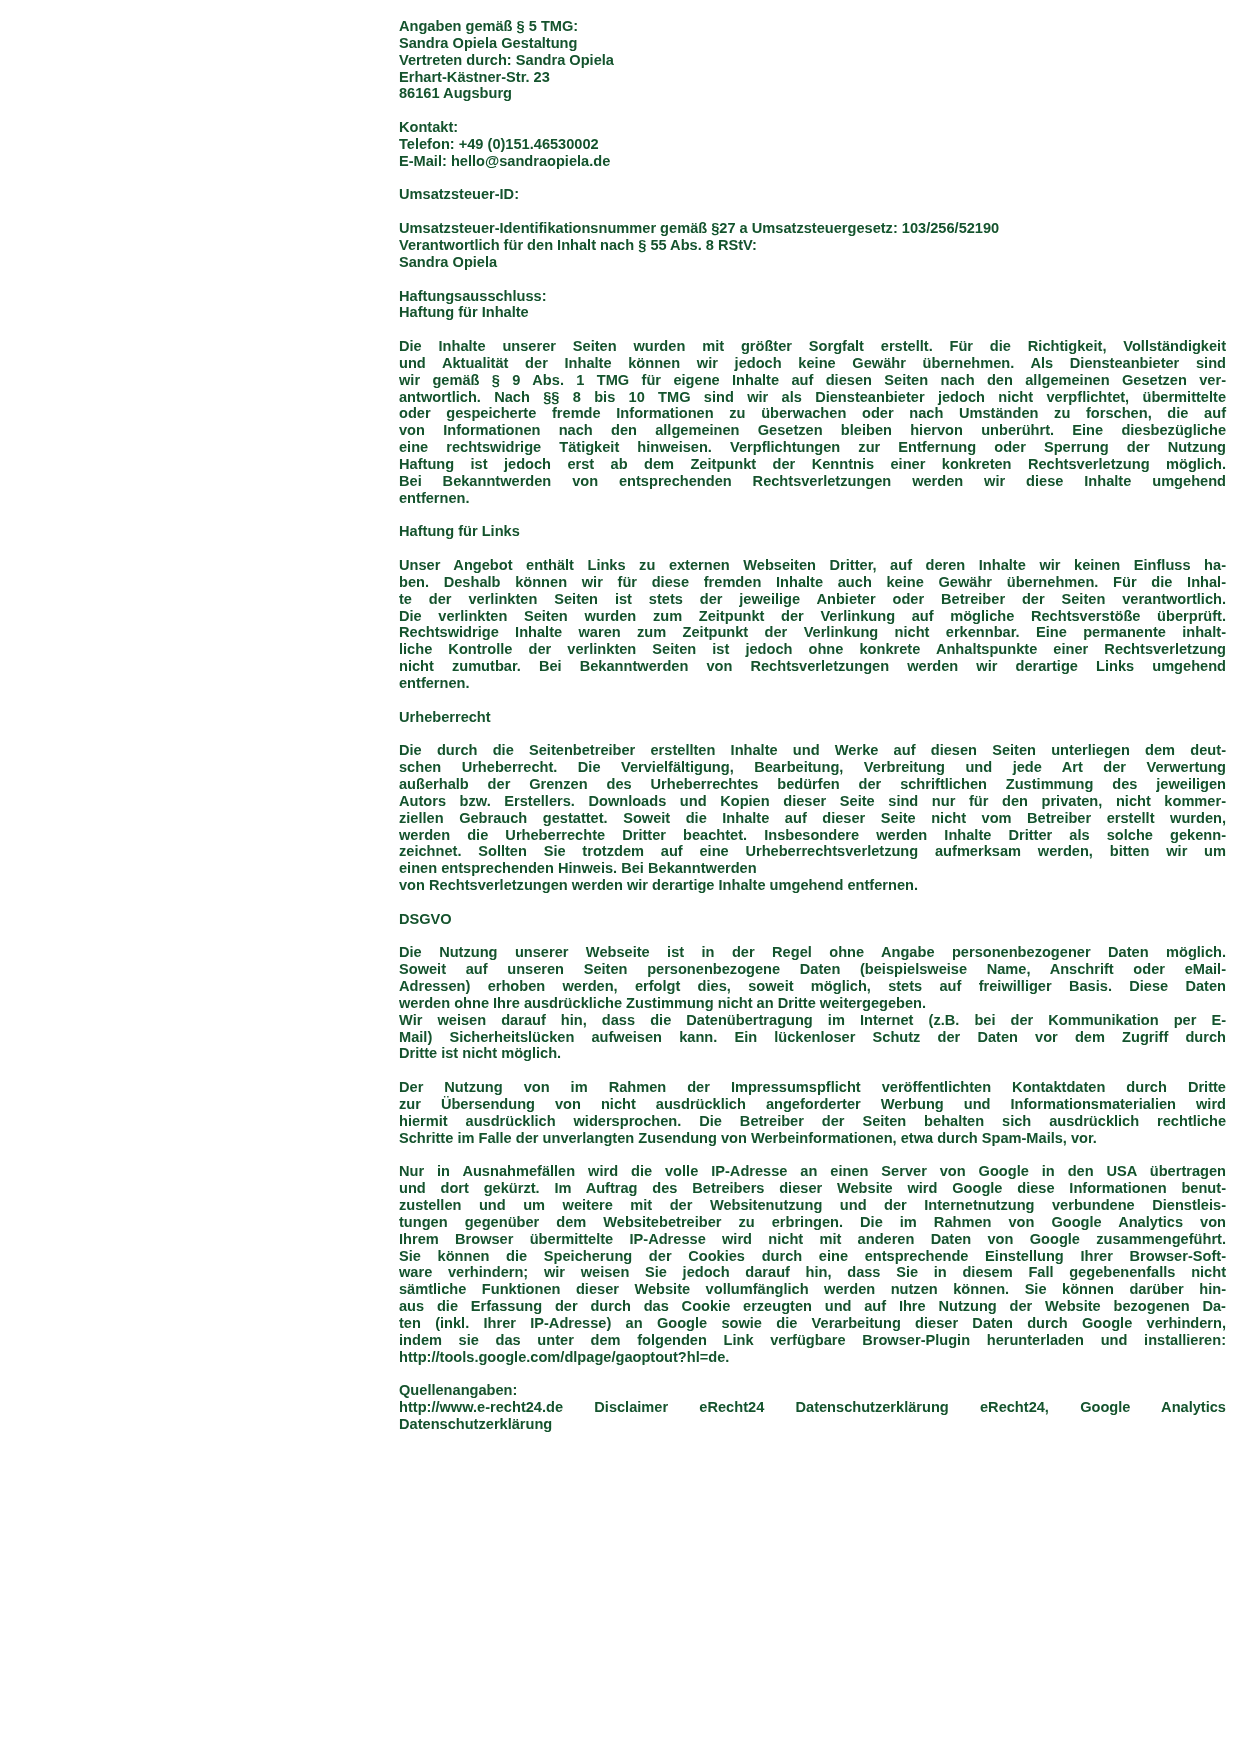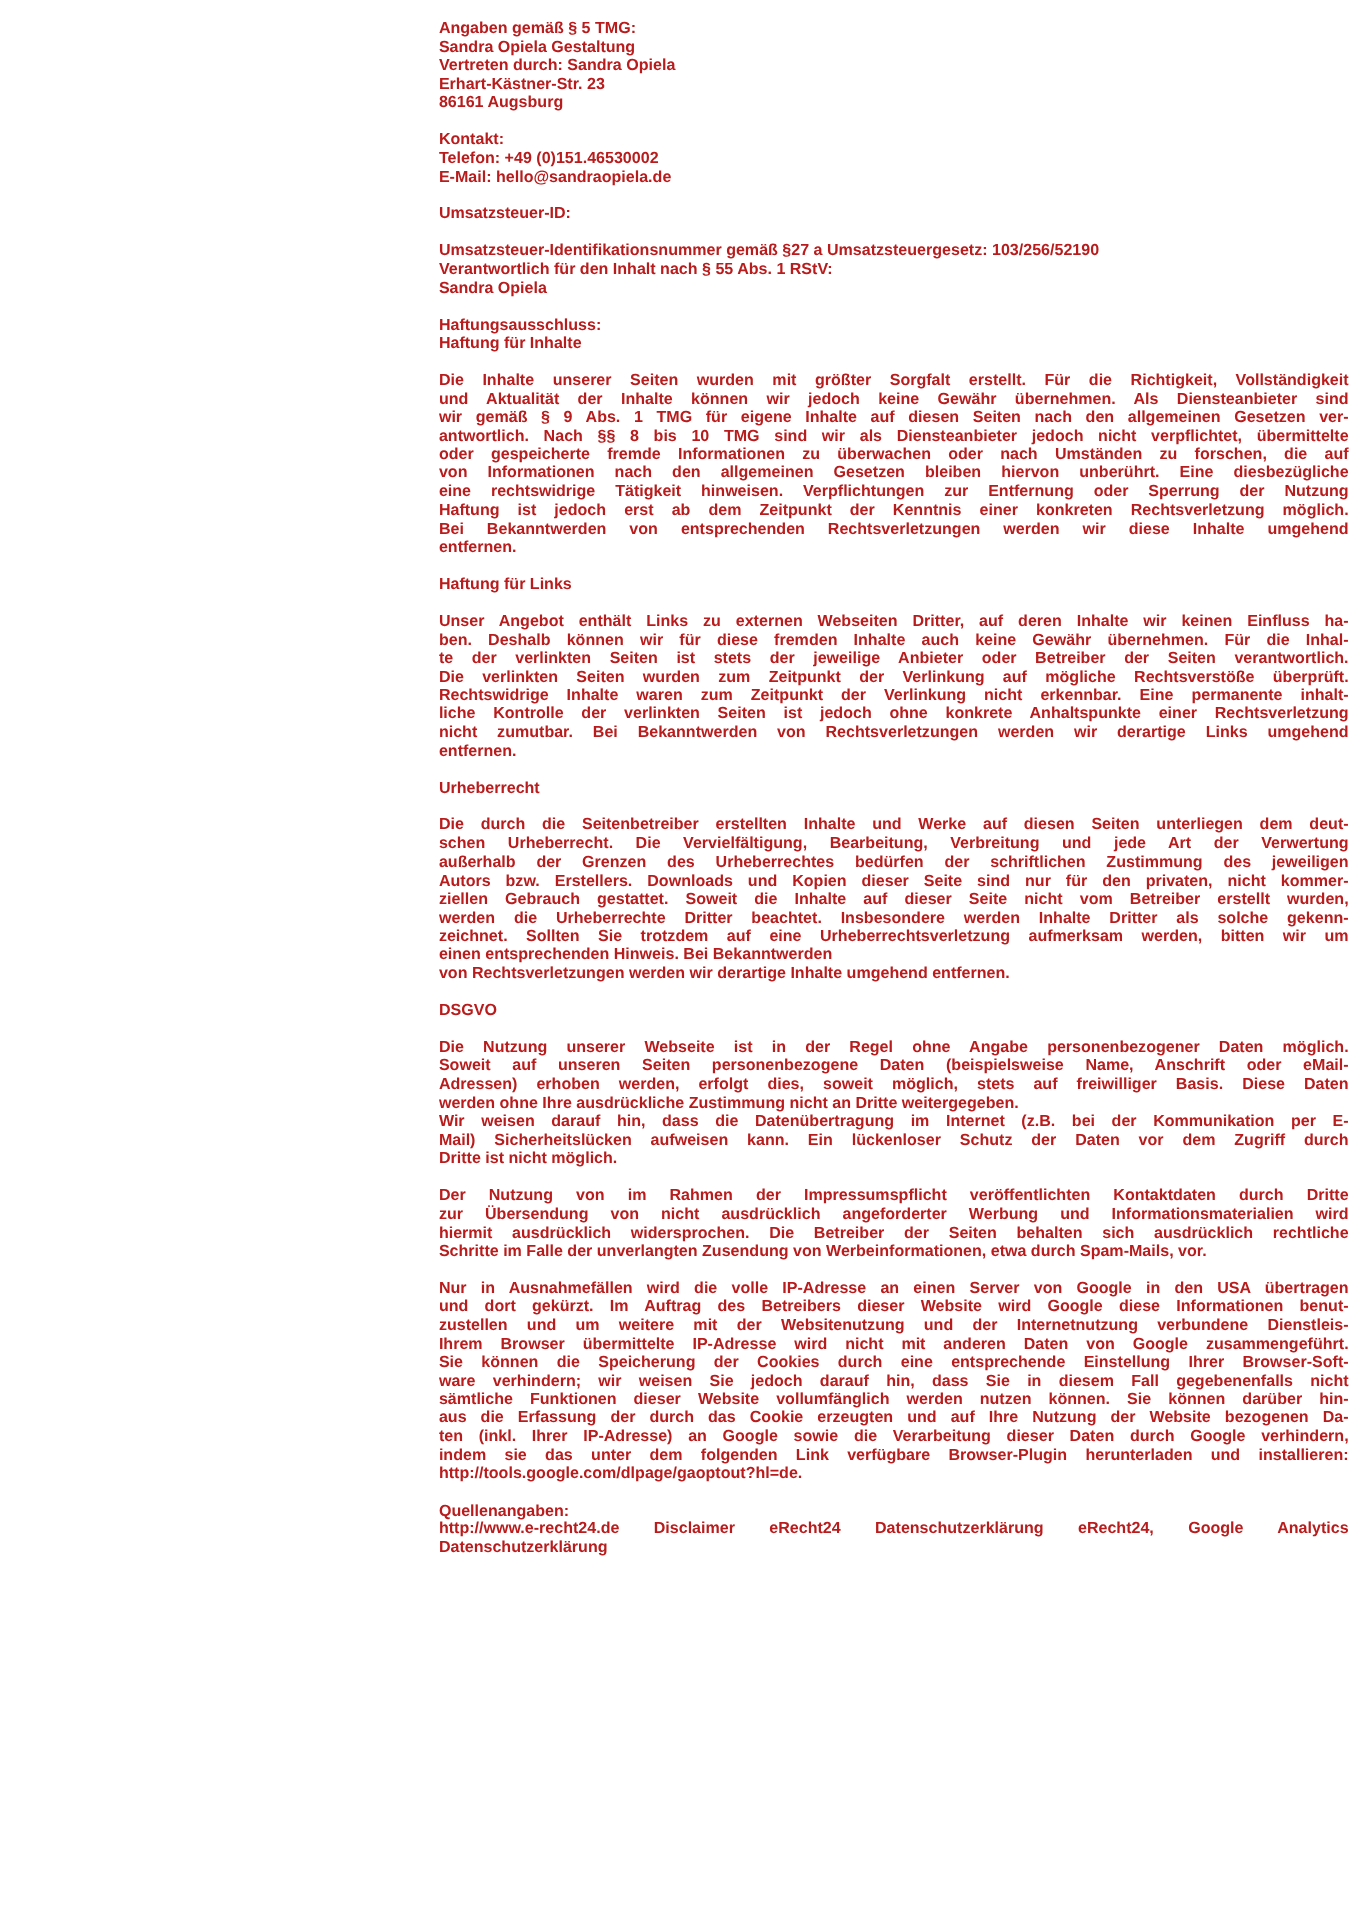--- a/index.html
+++ b/index.html
@@ -10,21 +10,21 @@
     position: relative;
     background: #ffffff;
     font-family: "Liberation Sans", "DejaVu Sans", sans-serif;
     overflow: hidden;
   }
   .doc {
     position: absolute;
     left: 399px;
     top: 18px;
     width: 827px;
-    color: #b91c1c;
+    color: #14532d;
     font-weight: 700;
     font-size: 14.6px;
     line-height: 16.85px;
     letter-spacing: 0;
   }
   .block { margin: 0 0 16.85px 0; }
   .block:last-child { margin-bottom: 0; }
   .line { text-align: left; min-height: 16.85px; }
   .line.just {
     text-align: justify;
@@ -46,21 +46,21 @@
     <div class="block">
       <div class="line">Kontakt:</div>
       <div class="line">Telefon: +49 (0)151.46530002</div>
       <div class="line">E-Mail: hello@sandraopiela.de</div>
     </div>
     <div class="block">
       <div class="line">Umsatzsteuer-ID:</div>
     </div>
     <div class="block">
       <div class="line">Umsatzsteuer-Identifikationsnummer gemäß §27 a Umsatzsteuergesetz: 103/256/52190</div>
-      <div class="line">Verantwortlich für den Inhalt nach § 55 Abs. 1 RStV:</div>
+      <div class="line">Verantwortlich für den Inhalt nach § 55 Abs. 8 RStV:</div>
       <div class="line">Sandra Opiela</div>
     </div>
     <div class="block">
       <div class="line">Haftungsausschluss:</div>
       <div class="line">Haftung für Inhalte</div>
     </div>
     <div class="block">
       <div class="line just">Die Inhalte unserer Seiten wurden mit größter Sorgfalt erstellt. Für die Richtigkeit, Vollständigkeit</div>
       <div class="line just">und Aktualität der Inhalte können wir jedoch keine Gewähr übernehmen. Als Diensteanbieter sind</div>
       <div class="line just">wir gemäß § 9 Abs. 1 TMG für eigene Inhalte auf diesen Seiten nach den allgemeinen Gesetzen ver-</div>
@@ -114,20 +114,21 @@
     <div class="block">
       <div class="line just">Der Nutzung von im Rahmen der Impressumspflicht veröffentlichten Kontaktdaten durch Dritte</div>
       <div class="line just">zur Übersendung von nicht ausdrücklich angeforderter Werbung und Informationsmaterialien wird</div>
       <div class="line just">hiermit ausdrücklich widersprochen. Die Betreiber der Seiten behalten sich ausdrücklich rechtliche</div>
       <div class="line">Schritte im Falle der unverlangten Zusendung von Werbeinformationen, etwa durch Spam-Mails, vor.</div>
     </div>
     <div class="block">
       <div class="line just">Nur in Ausnahmefällen wird die volle IP-Adresse an einen Server von Google in den USA übertragen</div>
       <div class="line just">und dort gekürzt. Im Auftrag des Betreibers dieser Website wird Google diese Informationen benut-</div>
       <div class="line just">zustellen und um weitere mit der Websitenutzung und der Internetnutzung verbundene Dienstleis-</div>
+      <div class="line just">tungen gegenüber dem Websitebetreiber zu erbringen. Die im Rahmen von Google Analytics von</div>
       <div class="line just">Ihrem Browser übermittelte IP-Adresse wird nicht mit anderen Daten von Google zusammengeführt.</div>
       <div class="line just">Sie können die Speicherung der Cookies durch eine entsprechende Einstellung Ihrer Browser-Soft-</div>
       <div class="line just">ware verhindern; wir weisen Sie jedoch darauf hin, dass Sie in diesem Fall gegebenenfalls nicht</div>
       <div class="line just">sämtliche Funktionen dieser Website vollumfänglich werden nutzen können. Sie können darüber hin-</div>
       <div class="line just">aus die Erfassung der durch das Cookie erzeugten und auf Ihre Nutzung der Website bezogenen Da-</div>
       <div class="line just">ten (inkl. Ihrer IP-Adresse) an Google sowie die Verarbeitung dieser Daten durch Google verhindern,</div>
       <div class="line just">indem sie das unter dem folgenden Link verfügbare Browser-Plugin herunterladen und installieren:</div>
       <div class="line">http://tools.google.com/dlpage/gaoptout?hl=de.</div>
     </div>
     <div class="block">

